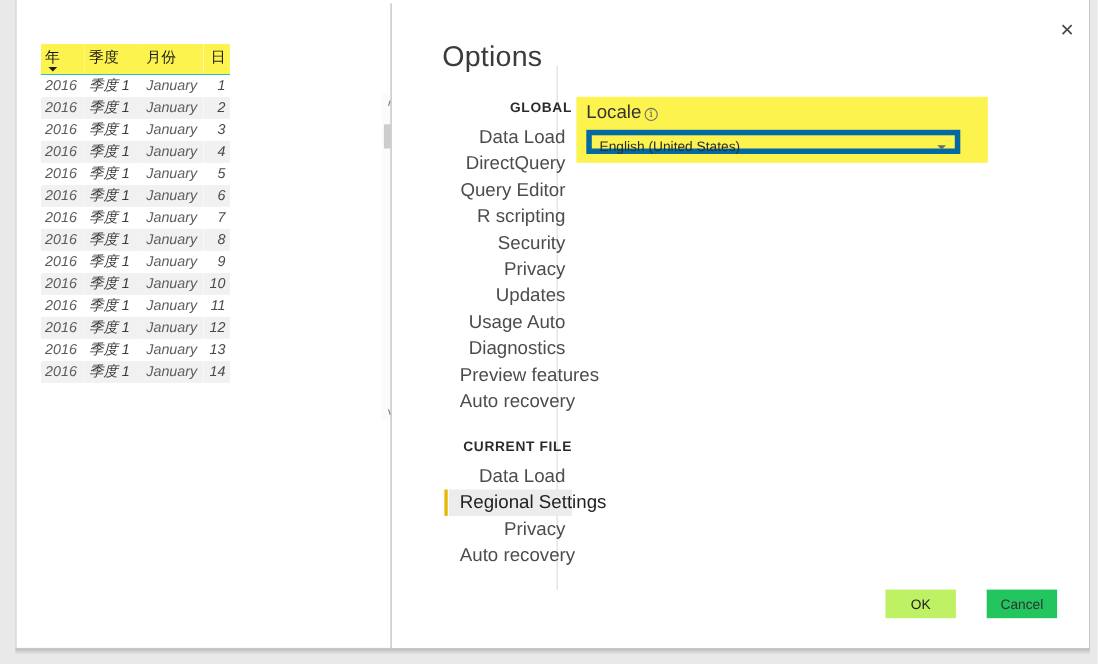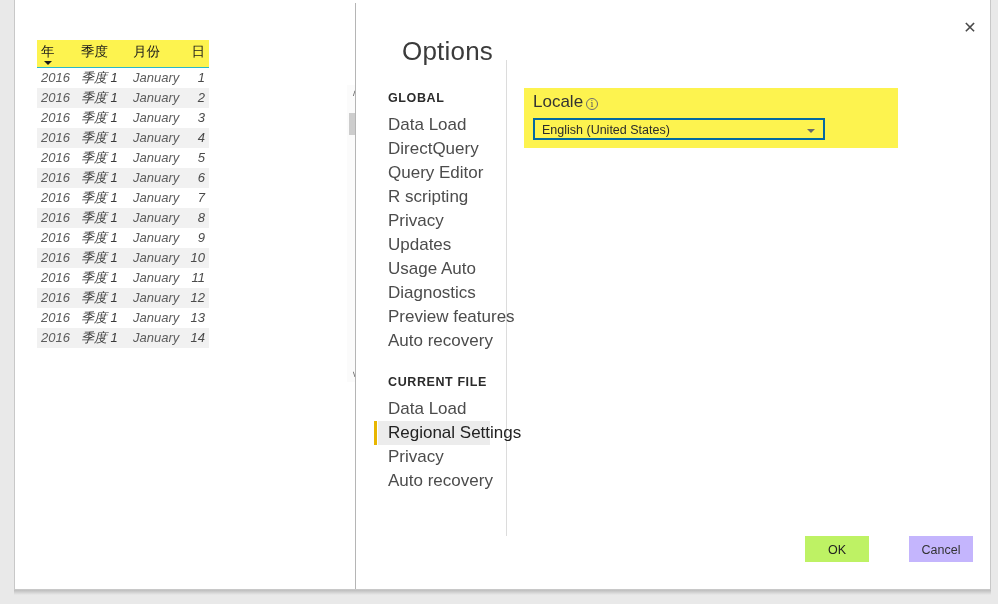--- a/index.html
+++ b/index.html
@@ -132,22 +132,23 @@
     left: 46px; top: 33px;
     font-size: 26px;
     font-weight: 400;
     color: #3b3b3b;
     letter-spacing: 0.2px;
   }
 
   
   #dlg-nav {
     position: absolute;
-    left: 22px; top: 88px;
+    left: 52px; top: 88px;
     width: 112px;
+    text-align: right;
   }
   .nav-group-title {
     font-size: 12.5px;
     font-weight: bold;
     color: #2b2b2b;
     letter-spacing: 0.6px;
     margin: 0 0 8px 10px;
   }
   .nav-item {
     position: relative;
@@ -201,22 +202,22 @@
     color: #5a5a5a;
     font-size: 9px;
     line-height: 11px;
     text-align: center;
     font-family: "DejaVu Serif", serif;
     cursor: pointer;
   }
   #locale-select {
     position: absolute;
     left: 9px; top: 30px;
-    width: 292px; height: 22px;
-    border: 2px solid #0369a1;
+    width: 340px; height: 22px;
+    border: 5px solid #0369a1;
     background: #fdf34f;
     cursor: pointer;
     text-align: right;
   }
   #locale-value {
     position: absolute;
     left: 7px; top: 3px;
     font-size: 12.5px;
     color: #2b2b2b;
   }
@@ -245,23 +246,23 @@
     cursor: pointer;
     font-family: "Liberation Sans", sans-serif;
   }
   #btn-ok {
     right: 124px; top: 0;
     width: 64px;
     background: #bef264;
     color: #222;
   }
   #btn-cancel {
-    right: 20px; top: 0;
+    right: 32px; top: 0;
     width: 64px;
-    background: #c4b5fd;
+    background: #22c55e;
     color: #333;
     text-align: center;
   }
 </style>
 </head>
 <body>
 
 <div id="page">
   <div id="canvas">
 
@@ -389,20 +390,21 @@
 
       <div id="dlg-sep"></div>
 
       <div id="dlg-nav">
 
         <div class="nav-group-title">GLOBAL</div>
         <div class="nav-item">Data Load</div>
         <div class="nav-item">DirectQuery</div>
         <div class="nav-item">Query Editor</div>
         <div class="nav-item">R scripting</div>
+        <div class="nav-item">Security</div>
         <div class="nav-item">Privacy</div>
         <div class="nav-item">Updates</div>
         <div class="nav-item">Usage Auto</div>
         <div class="nav-item">Diagnostics</div>
         <div class="nav-item">Preview features</div>
         <div class="nav-item">Auto recovery</div>
 
         <div class="nav-gap"></div>
 
         <div class="nav-group-title">CURRENT FILE</div>

